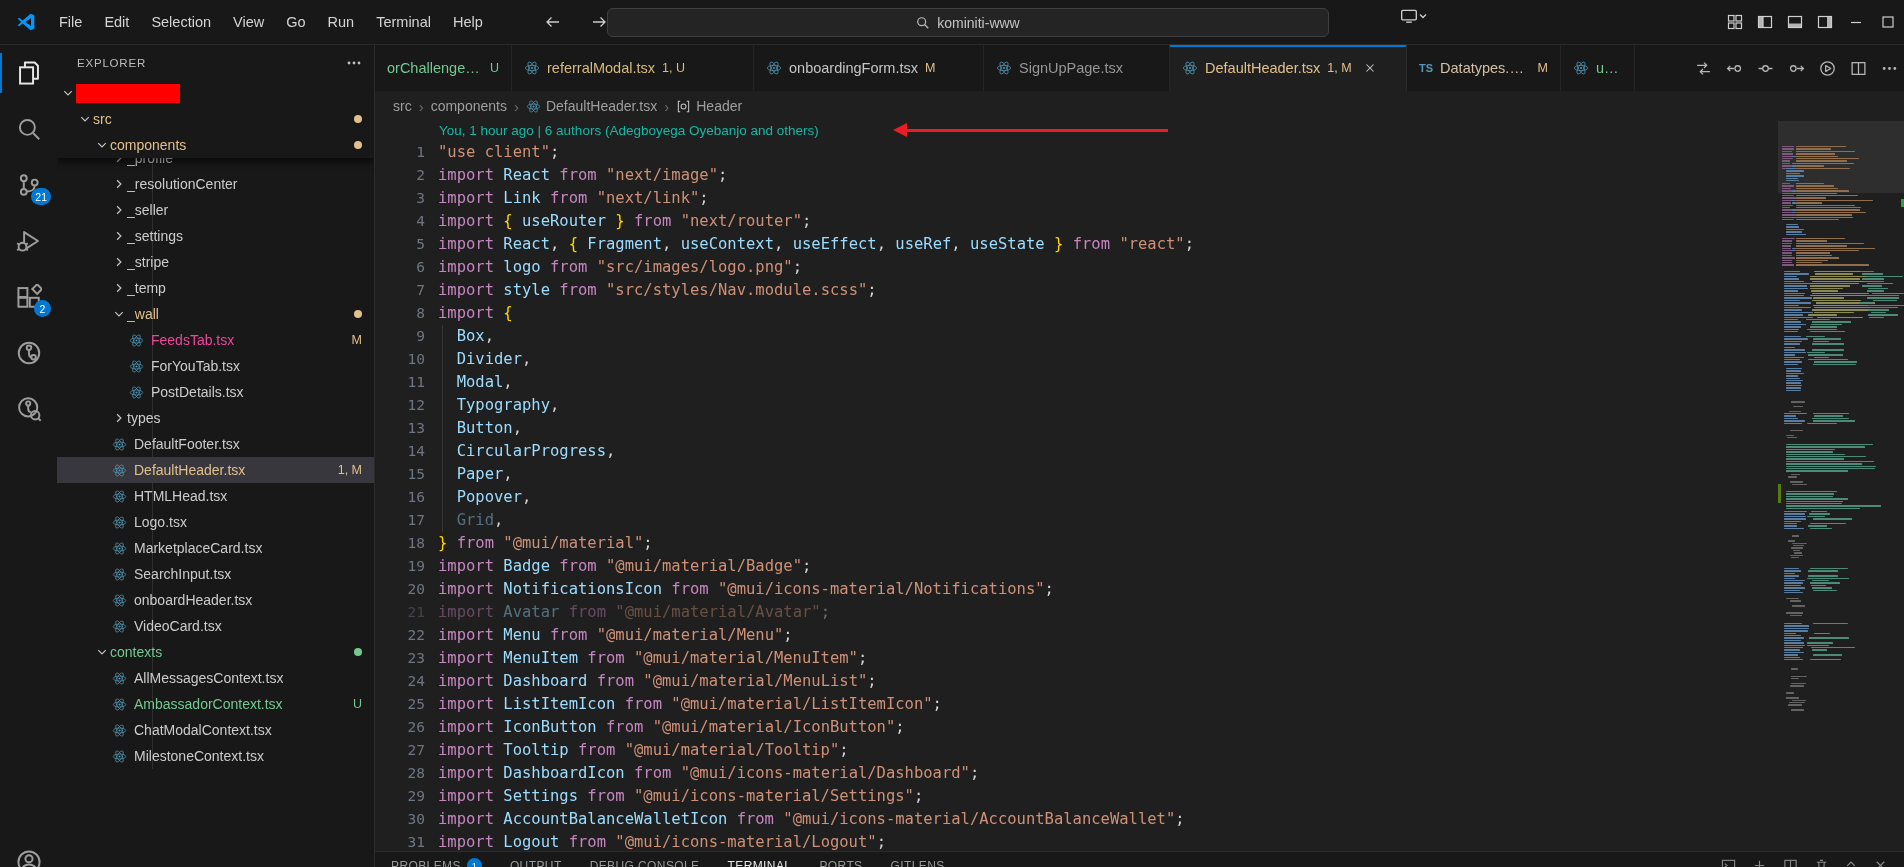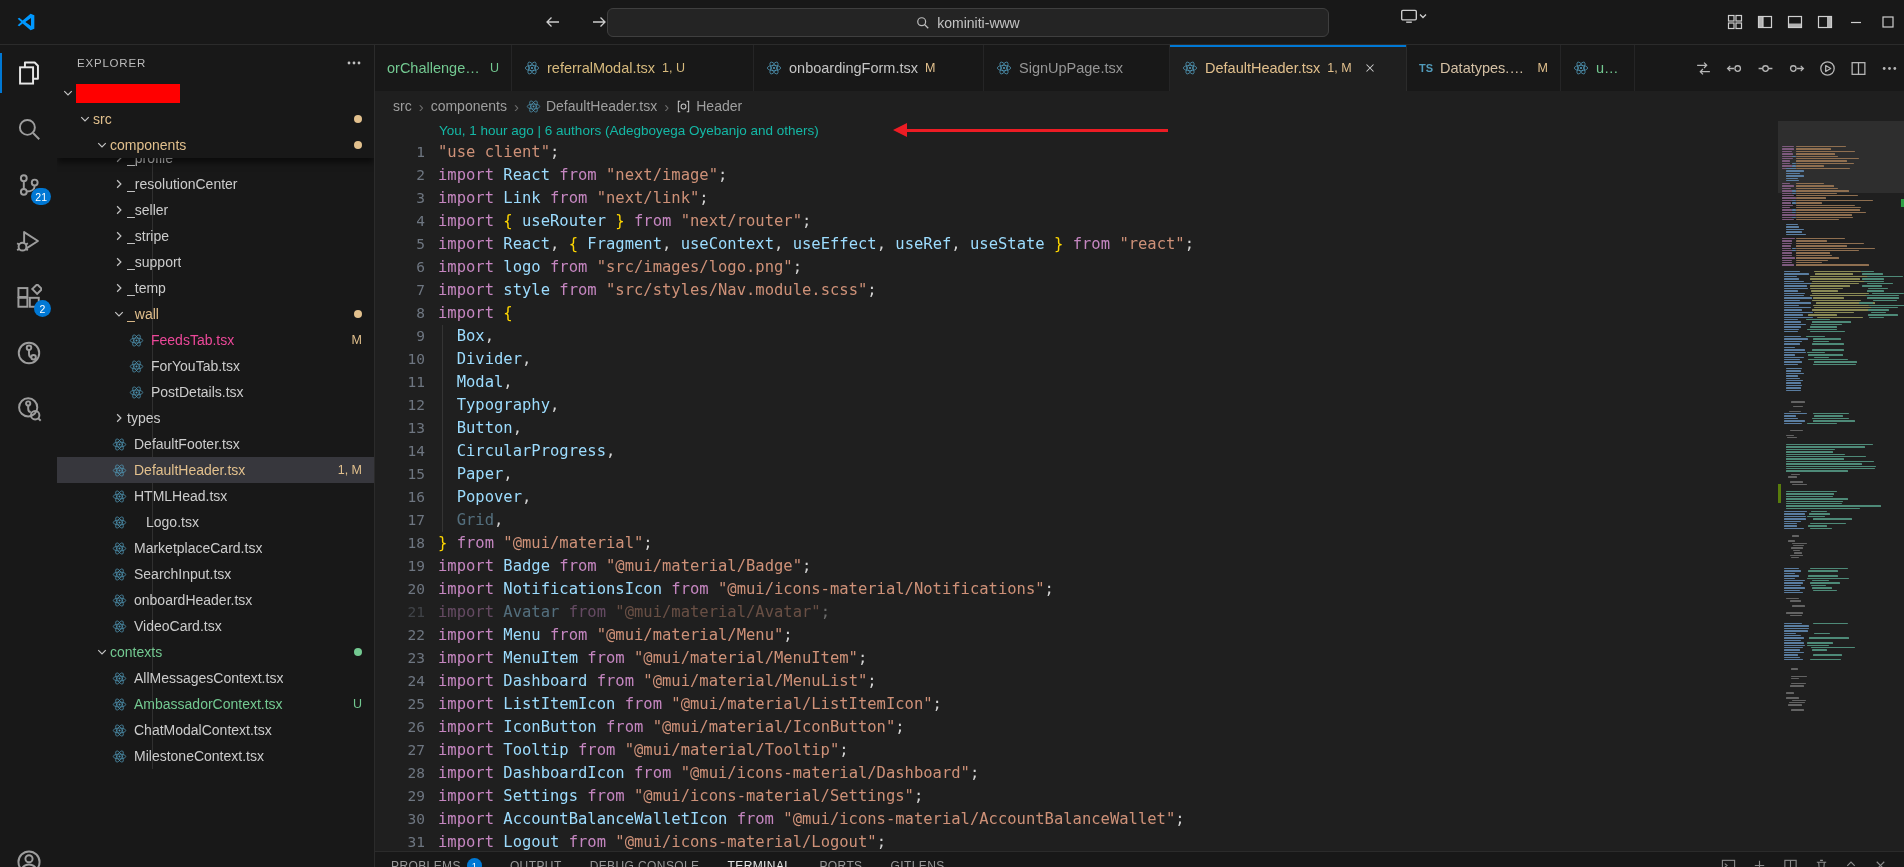--- a/index.html
+++ b/index.html
@@ -99,20 +99,30 @@
 </style>
 </head>
 <body>
 
 <div class="titlebar">
   <span class="vscode-logo">
     <svg width="20" height="20" viewBox="0 0 24 24">
         <path fill="#0098FF" d="M17.5 2 8 10.2 3.8 7 2 8l4.3 4L2 16l1.8 1L8 13.8 17.5 22 22 20V4L17.5 2zm.5 5.3v9.4L11.2 12 18 7.3z"></path>
       </svg>
   </span>
+  <div class="menubar" id="menubar">
+      <div class="menu-item">File</div>
+      <div class="menu-item">Edit</div>
+      <div class="menu-item">Selection</div>
+      <div class="menu-item">View</div>
+      <div class="menu-item">Go</div>
+      <div class="menu-item">Run</div>
+      <div class="menu-item">Terminal</div>
+      <div class="menu-item">Help</div>
+    </div>
   <div class="nav-arrows">
     <span class="tb-icon">
       <svg width="16" height="16" viewBox="0 0 16 16" fill="none" stroke="#cccccc" stroke-width="1.3">
           <path d="M14 8H2.5M6.5 3.5 2 8l4.5 4.5"></path>
         </svg>
     </span>
     <span class="tb-icon">
       <svg width="16" height="16" viewBox="0 0 16 16" fill="none" stroke="#cccccc" stroke-width="1.3">
           <path d="M2 8h11.5M9.5 3.5 14 8l-4.5 4.5"></path>
         </svg>
@@ -278,29 +288,29 @@
               </svg>
             </span>
             <span class="tlabel">_seller</span>
           </div>
           <div class="trow" style="padding-left: 54px;">
             <span class="chev">
               <svg width="12" height="12" viewBox="0 0 16 16" fill="none" stroke="#c5c5c5" stroke-width="1.6">
                 <path d="m5.5 3 5 5-5 5"></path>
               </svg>
             </span>
-            <span class="tlabel">_stripe</span>
+            <span class="tlabel">_settings</span>
           </div>
           <div class="trow" style="padding-left: 54px;">
             <span class="chev">
               <svg width="12" height="12" viewBox="0 0 16 16" fill="none" stroke="#c5c5c5" stroke-width="1.6">
                 <path d="m5.5 3 5 5-5 5"></path>
               </svg>
             </span>
-            <span class="tlabel">_support</span>
+            <span class="tlabel">_stripe</span>
           </div>
           <div class="trow" style="padding-left: 54px;">
             <span class="chev">
               <svg width="12" height="12" viewBox="0 0 16 16" fill="none" stroke="#c5c5c5" stroke-width="1.6">
                 <path d="m5.5 3 5 5-5 5"></path>
               </svg>
             </span>
             <span class="tlabel">_temp</span>
           </div>
           <div class="trow" style="padding-left: 54px;">
@@ -381,21 +391,21 @@
             <span class="ficon">
               <svg width="15" height="15" viewBox="0 0 24 24" fill="none" stroke="#519aba" stroke-width="1.1">
                 <ellipse cx="12" cy="12" rx="10" ry="4"></ellipse>
                 <ellipse cx="12" cy="12" rx="10" ry="4" transform="rotate(60 12 12)"></ellipse>
                 <ellipse cx="12" cy="12" rx="10" ry="4" transform="rotate(120 12 12)"></ellipse>
                 <circle cx="12" cy="12" r="1.6" fill="#519aba" stroke="none"></circle>
               </svg>
             </span>
             <span class="tlabel">HTMLHead.tsx</span>
           </div>
-          <div class="trow" style="padding-left: 54px; gap: 12px;">
+          <div class="trow" style="padding-left: 54px;">
             <span class="ficon">
               <svg width="15" height="15" viewBox="0 0 24 24" fill="none" stroke="#519aba" stroke-width="1.1">
                 <ellipse cx="12" cy="12" rx="10" ry="4"></ellipse>
                 <ellipse cx="12" cy="12" rx="10" ry="4" transform="rotate(60 12 12)"></ellipse>
                 <ellipse cx="12" cy="12" rx="10" ry="4" transform="rotate(120 12 12)"></ellipse>
                 <circle cx="12" cy="12" r="1.6" fill="#519aba" stroke="none"></circle>
               </svg>
             </span>
             <span class="tlabel">Logo.tsx</span>
           </div>

